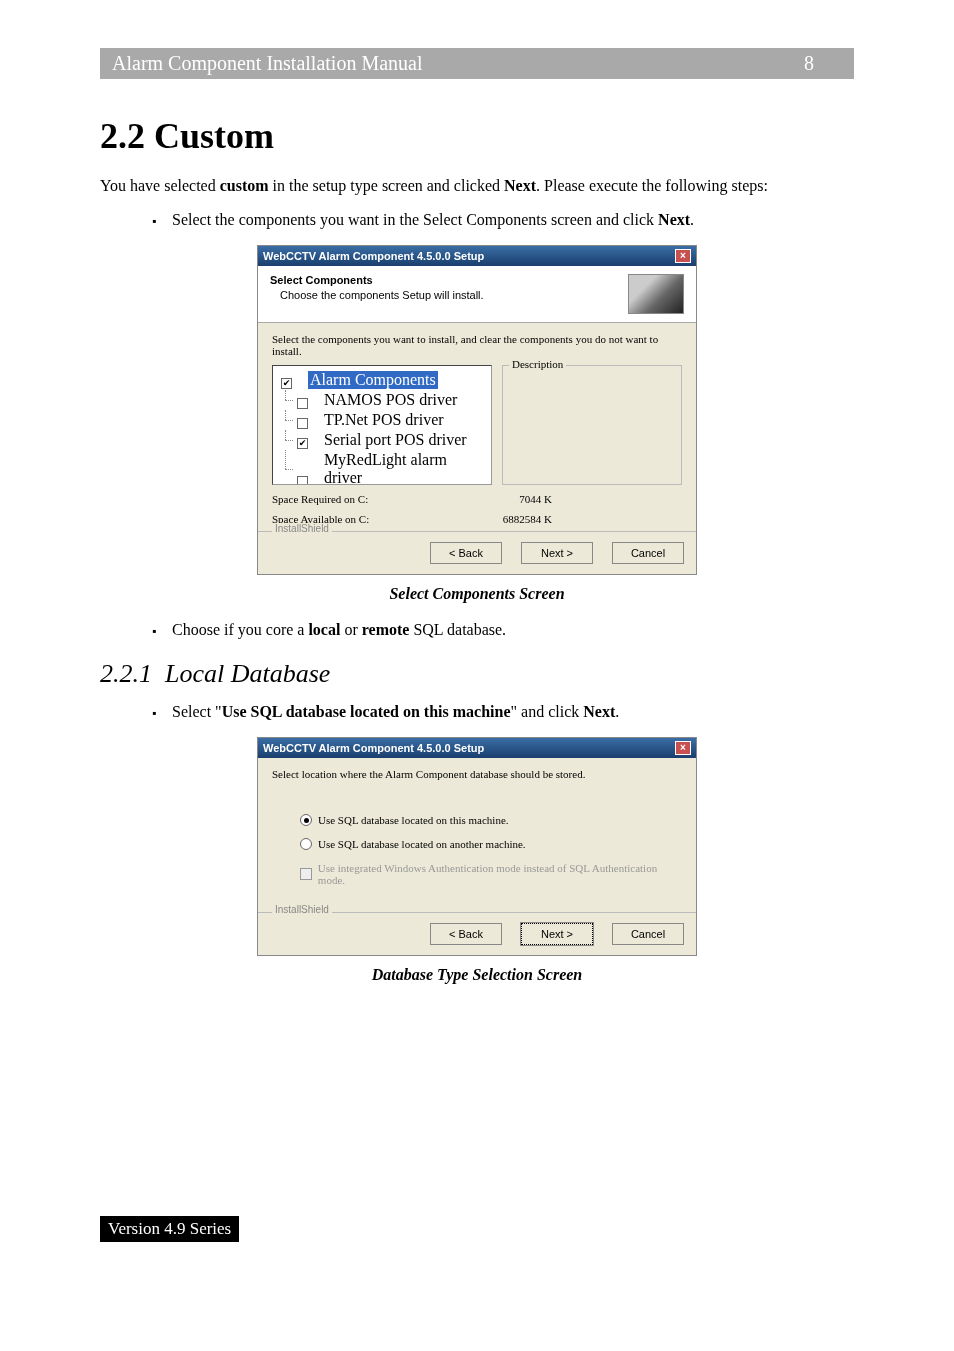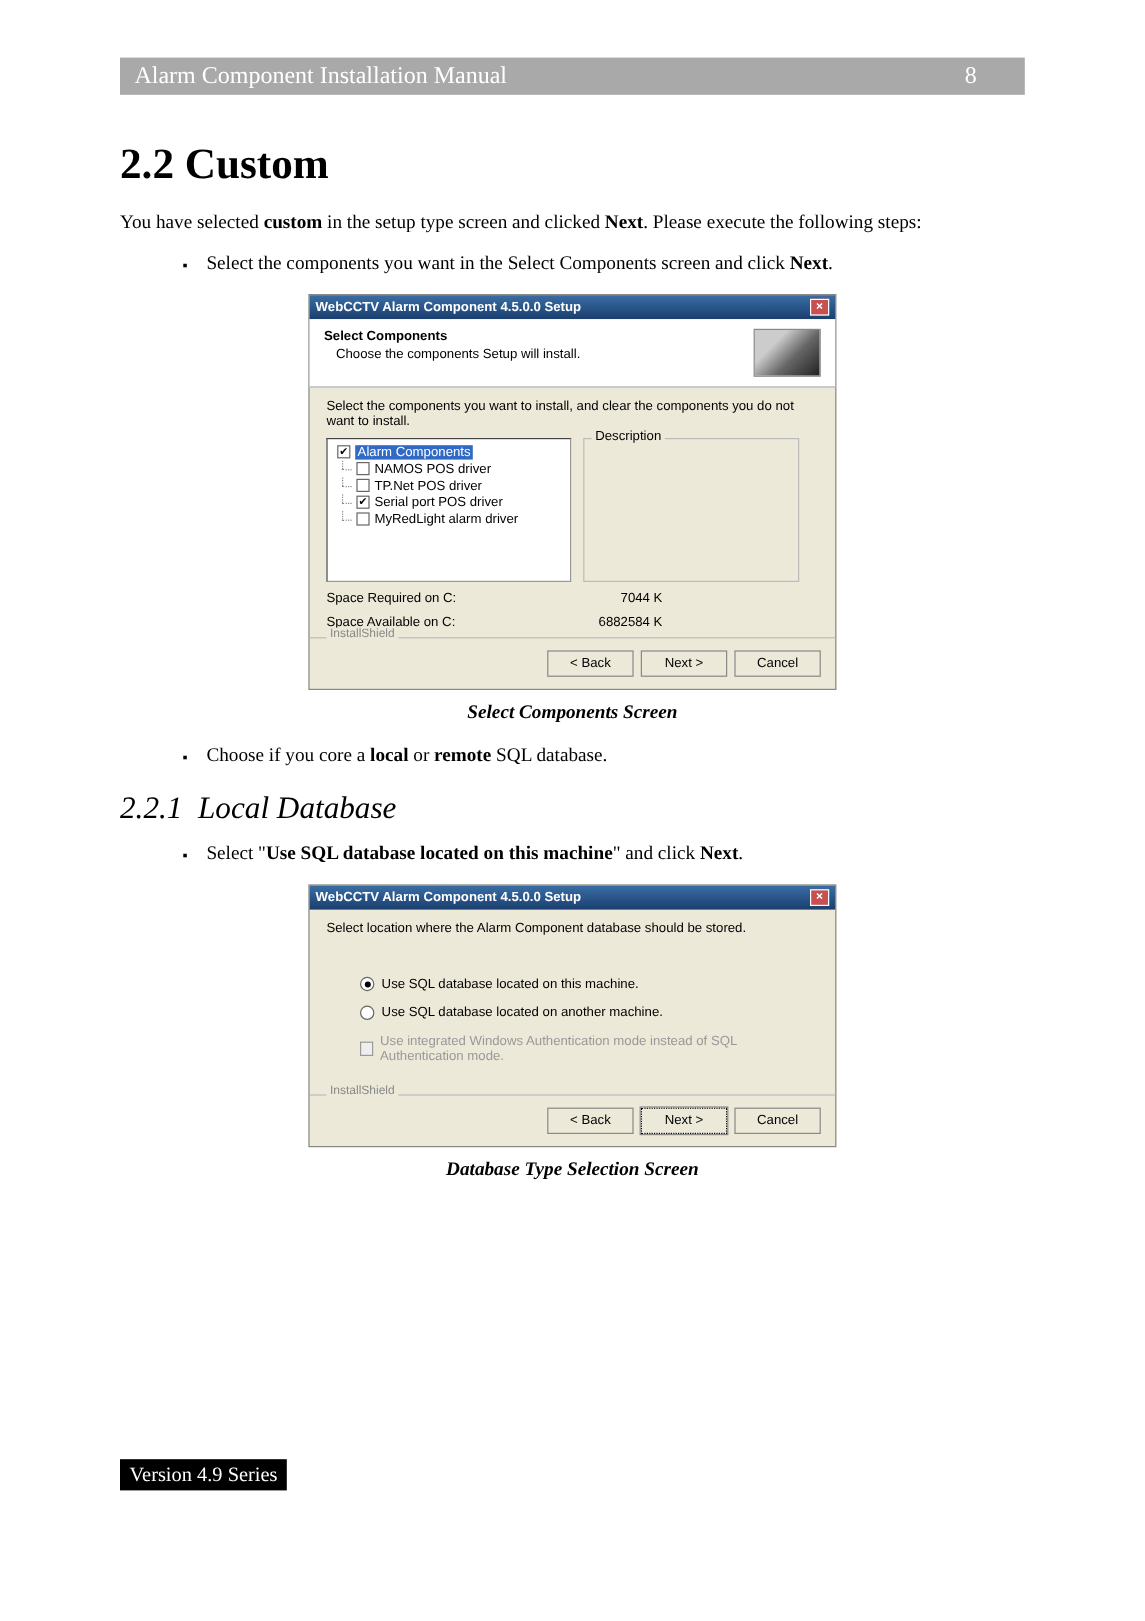--- a/index.html
+++ b/index.html
@@ -100,37 +100,38 @@
   }
   .dlg-head-left { flex: 1; }
   .dlg-head-title { font-weight: bold; font-size: 11px; margin-bottom: 3px; }
   .dlg-head-sub { font-size: 11px; margin-left: 10px; }
   .dlg-head-img {
     width: 56px; height: 40px;
     background: linear-gradient(135deg, #ccc 30%, #666 60%, #222 100%);
     border: 1px solid #888;
   }
   .dlg-body {
-    padding: 10px 30px 6px 14px;
+    padding: 10px 14px 6px 14px;
+    font-family: Liberation Serif, serif;
   }
   .dlg-instr { font-size: 11px; margin-bottom: 8px; }
   .comp-row { display: flex; gap: 10px; }
   .comp-list {
     border: 1px inset #999;
     background: #fff;
     flex: 1;
     height: 120px;
     padding: 4px 4px;
     overflow: hidden;
   }
   .tree-item {
     display: flex;
-    align-items: flex-start;
-    gap: 4px;
-    font-size: 11px;
+    align-items: flex-end;
+    gap: 16px;
+    font-size: 16px;
     padding: 1px 0 1px 4px;
   }
   .tree-item.child { padding-left: 20px; position: relative; }
   .tree-item.child::before {
     content: "";
     position: absolute;
     left: 8px;
     top: 0;
     bottom: 50%;
     border-left: 1px dotted #888;
@@ -172,21 +173,21 @@
     padding: 0 3px;
     font-size: 11px;
   }
   .desc-text { color: #333; }
   .space-row { display: flex; justify-content: space-between; font-size: 11px; margin-top: 8px; max-width: 280px; }
   .dlg-foot {
     border-top: 1px solid #bbb;
     padding: 10px 12px;
     display: flex;
     justify-content: flex-end;
-    gap: 6px;
+    gap: 19px;
     position: relative;
   }
   .dlg-foot .brand {
     position: absolute;
     left: 14px;
     top: -9px;
     background: #ece9d8;
     color: #888;
     font-size: 10px;
     padding: 0 3px;

